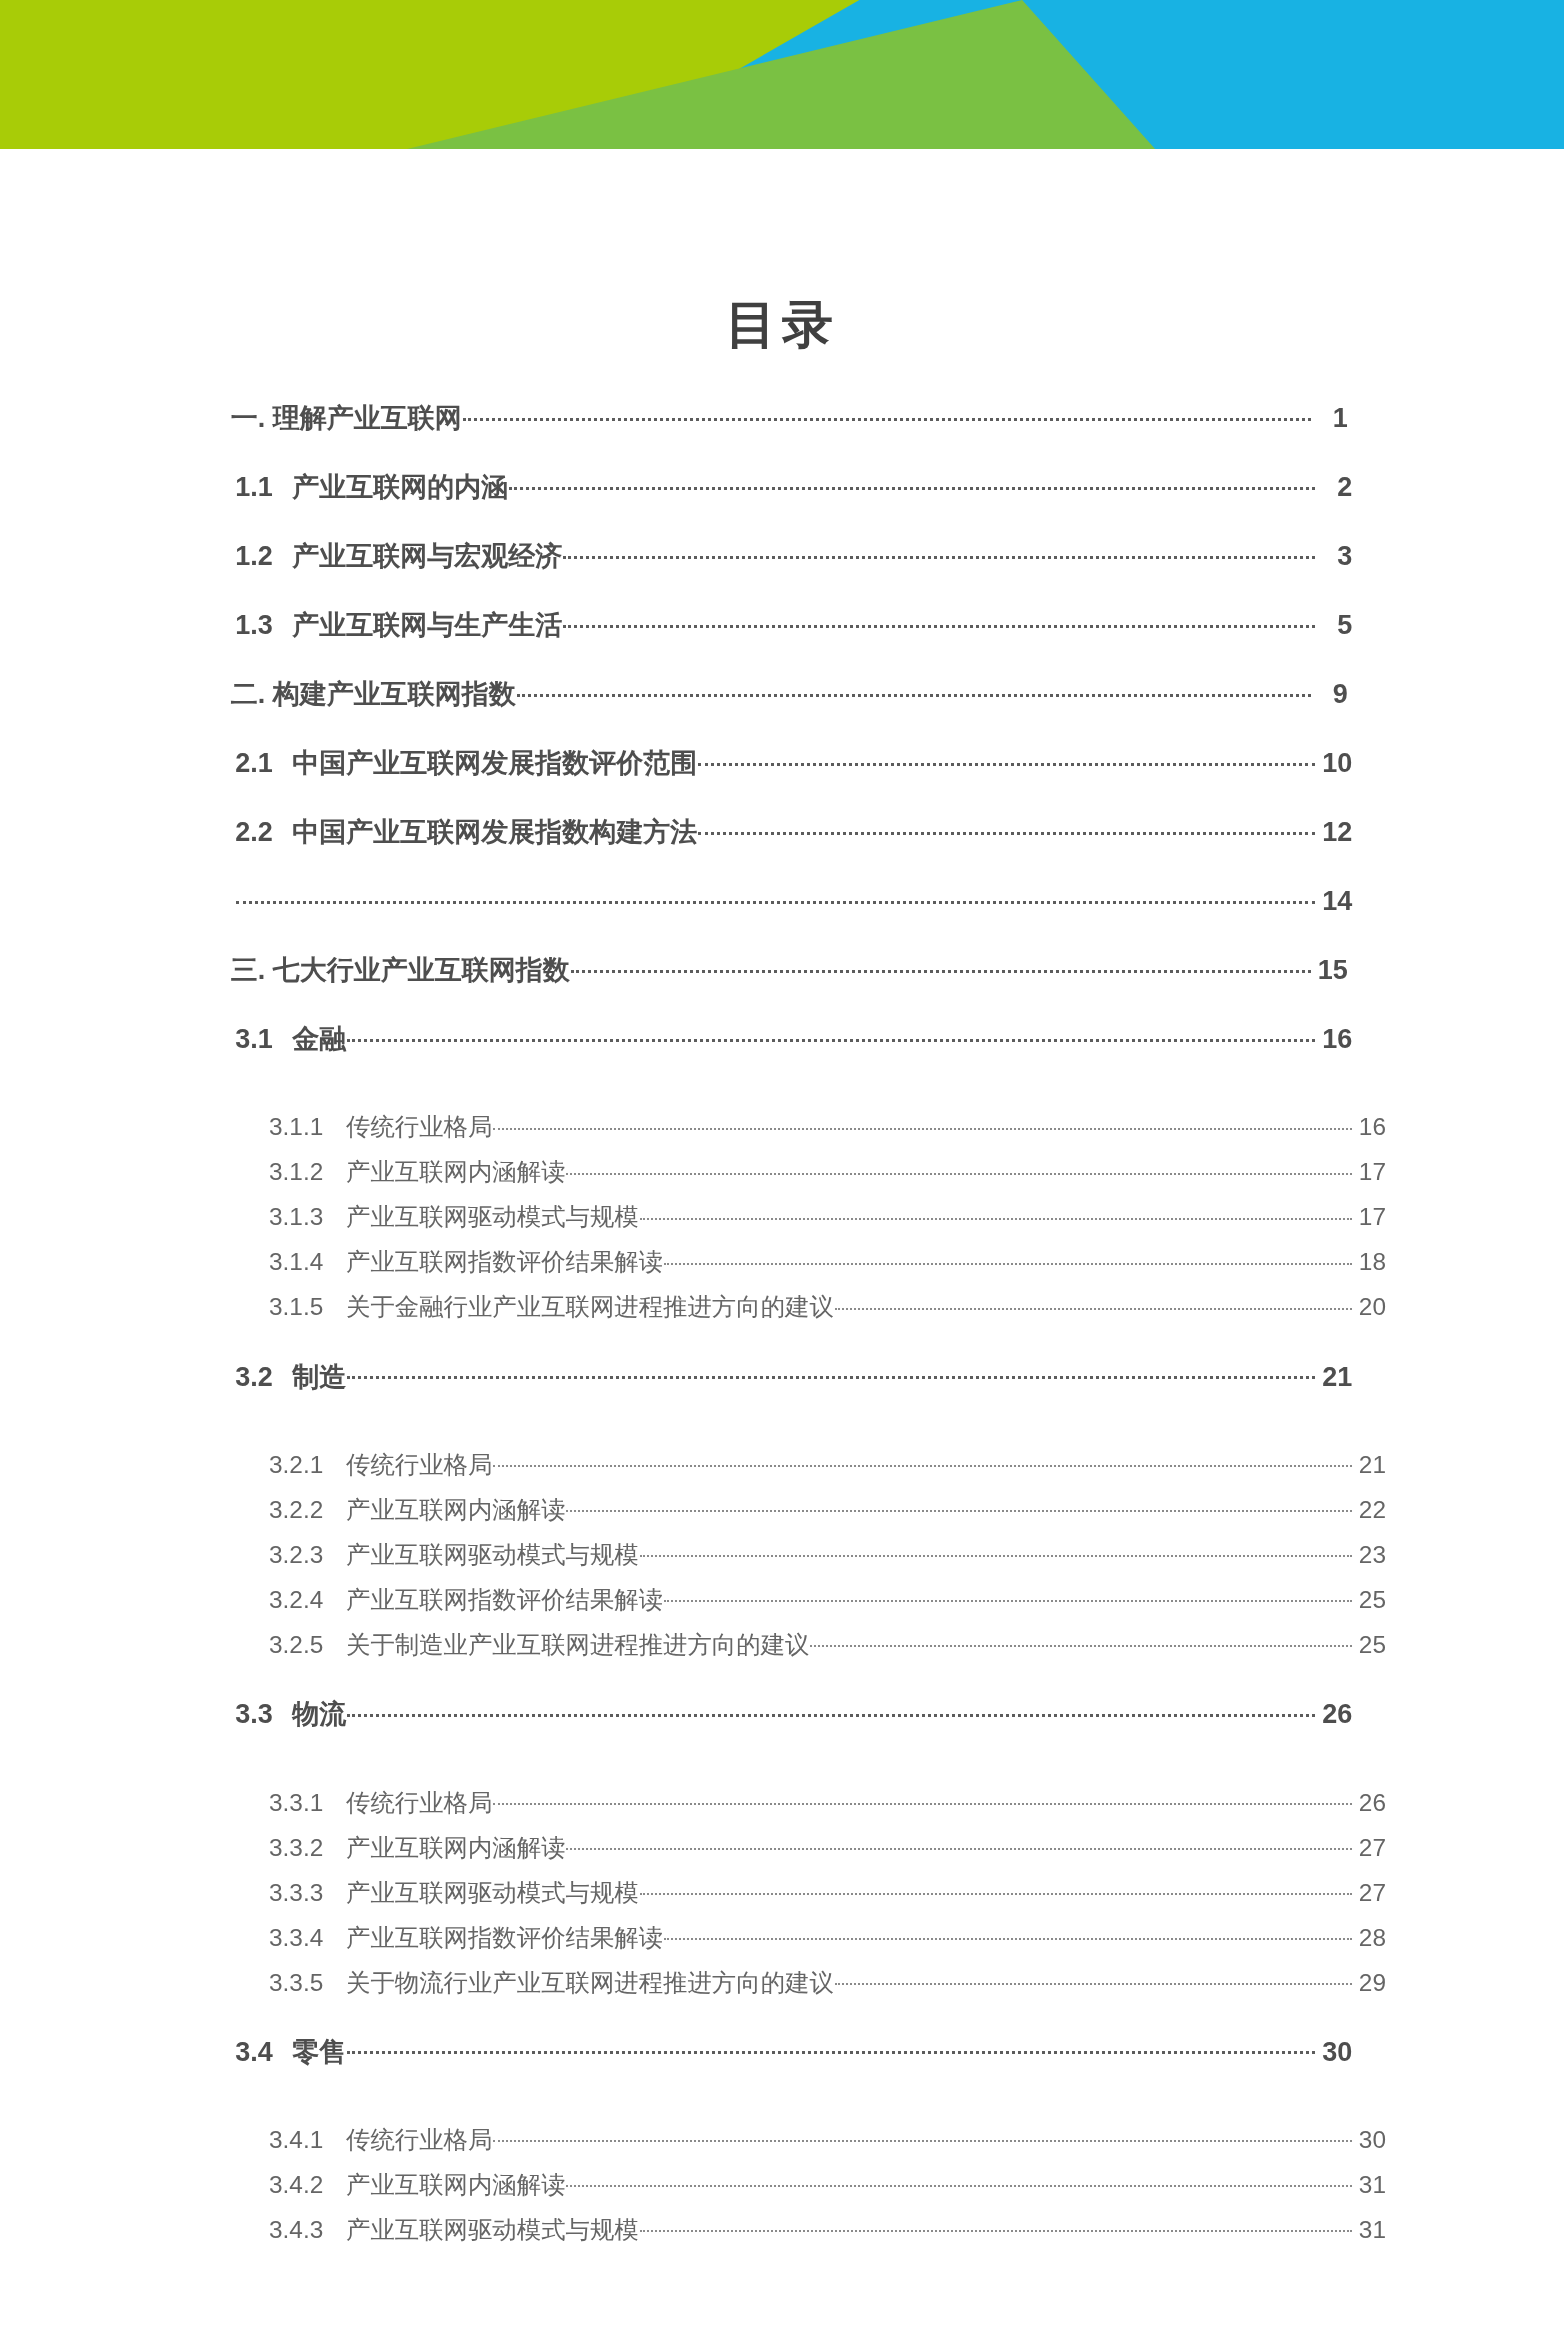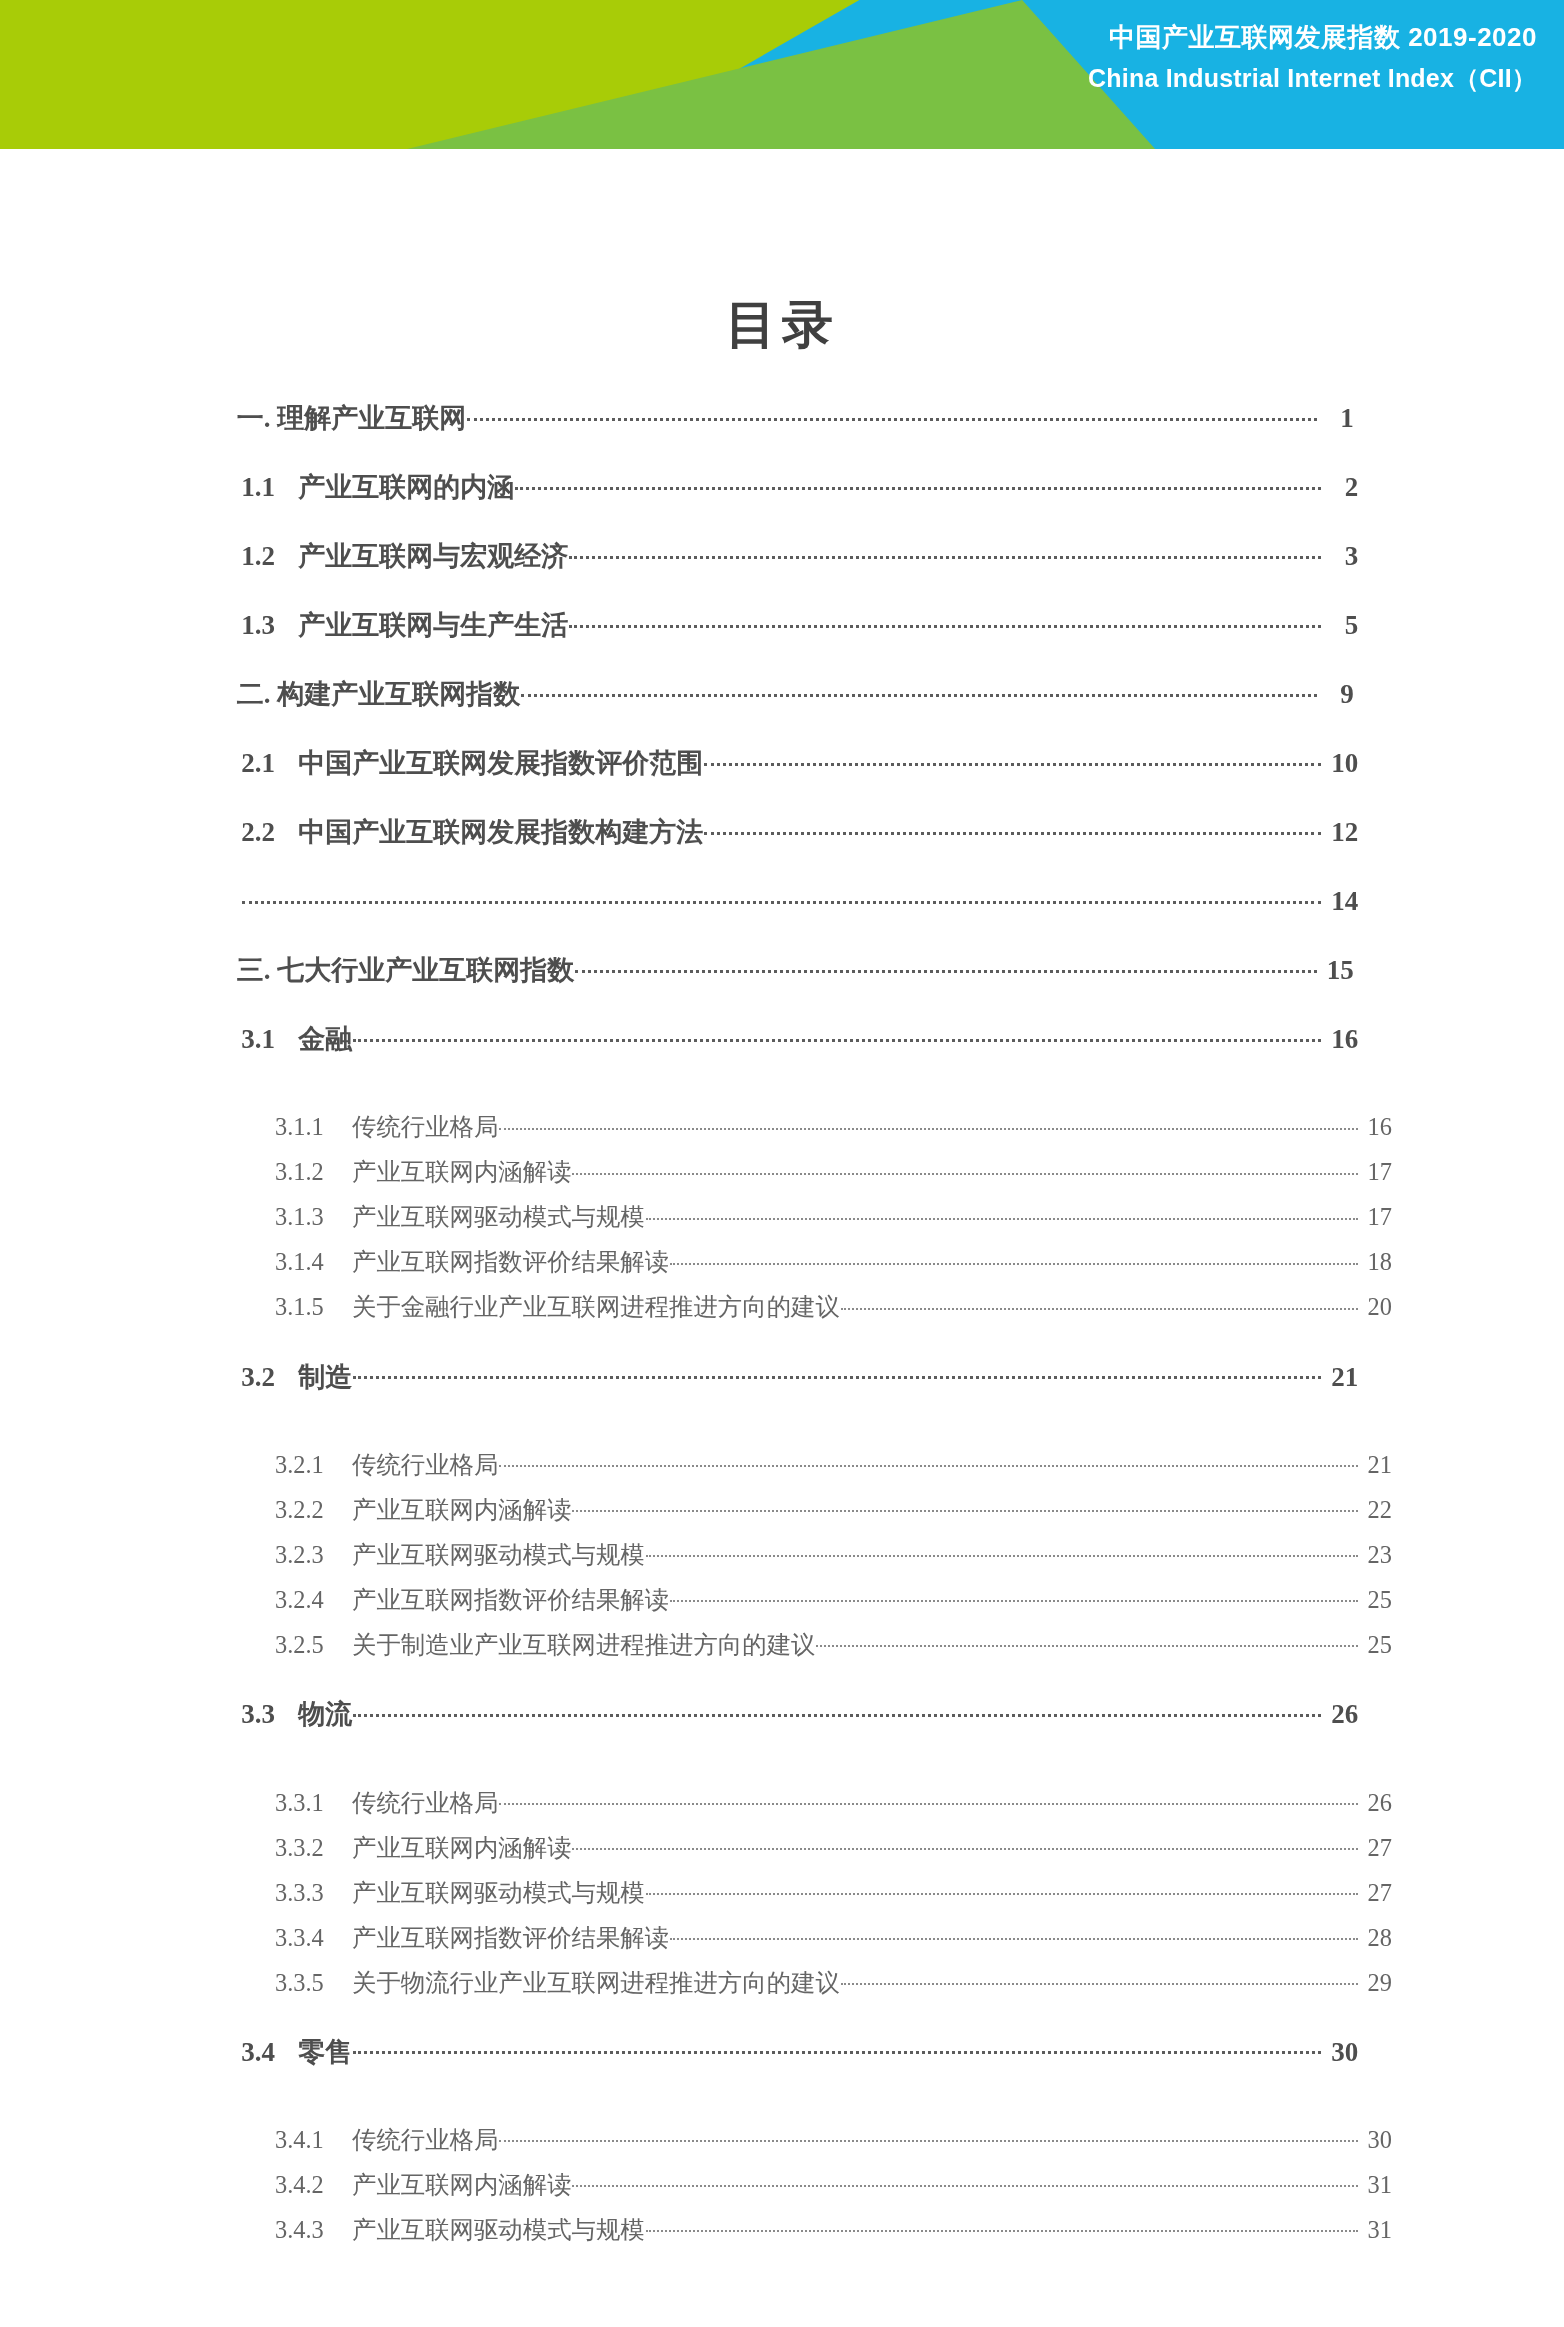--- a/index.html
+++ b/index.html
@@ -70,24 +70,23 @@
     width: 1564px;
     text-align: center;
     font-size: 51px;
     font-weight: bold;
     color: #404040;
     letter-spacing: 5.4px;
   }
 
   #toc-list {
     position: absolute;
-    left: 234px;
+    left: 228px;
     top: 251px;
     width: 1117px;
-    font-family: Liberation Serif, serif;
   }
 
   .toc-entry {
     display: flex;
     align-items: baseline;
     width: 100%;
     white-space: nowrap;
   }
 
   .toc-label {
@@ -176,24 +175,20 @@
 </style>
 </head>
 <body>
 
 <div id="header-banner">
   <svg viewBox="0 0 1729 165" preserveAspectRatio="none">
     <rect x="0" y="0" width="1729" height="165" fill="#a8cc07"></rect>
     <polygon points="950,0 1729,0 1729,165 663,165" fill="#18b2e3"></polygon>
     <polygon points="1130,0 1277,165 450,165" fill="#7ac143"></polygon>
   </svg>
-  <div id="header-titles">
-    <div id="header-title-cn">中国产业互联网发展指数 2019-2020</div>
-    <div id="header-title-en">China Industrial Internet Index（CII）</div>
-  </div>
 </div>
 
 <div id="page-body">
 
   <div id="toc-title">目录</div>
 
   <div id="toc-list">
       <div class="toc-entry lvl1">
         <span class="toc-label"><span class="toc-num-prefix">一.</span><span class="toc-num-text"> 理解产业互联网</span></span>
         <span class="toc-leader"></span>

